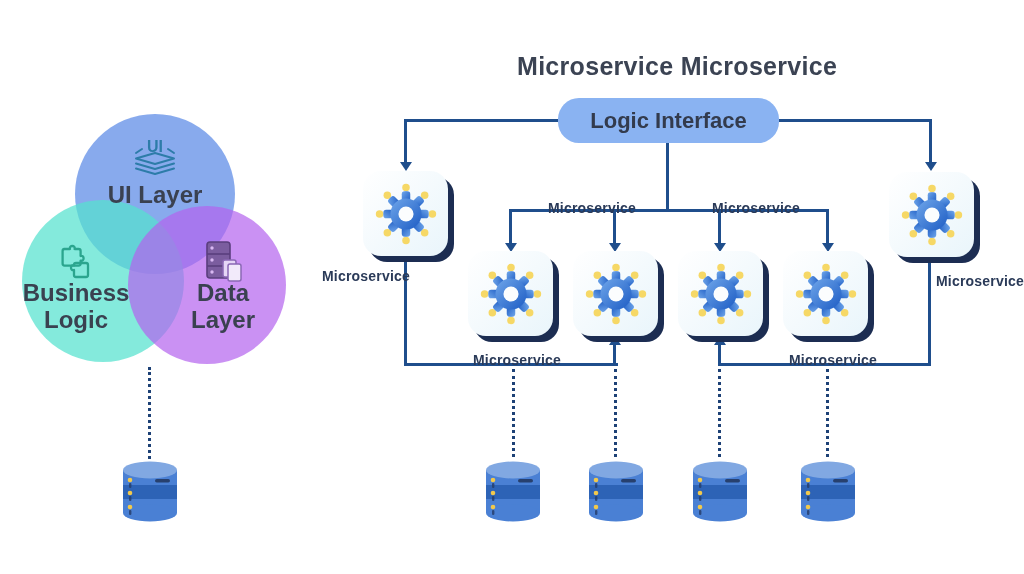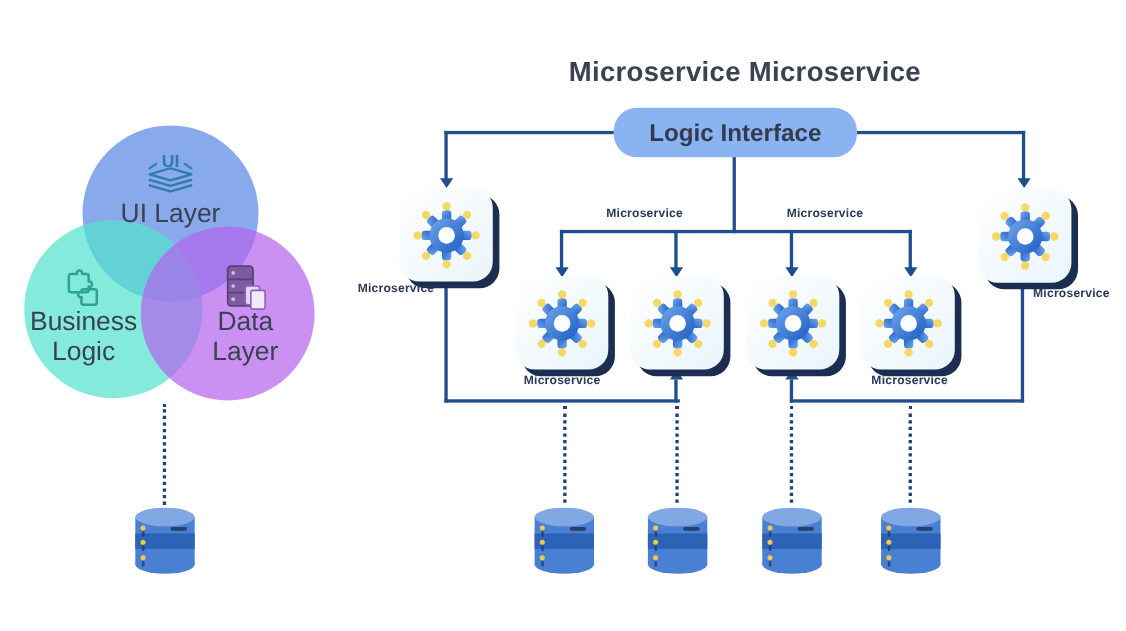--- a/index.html
+++ b/index.html
@@ -1,38 +1,38 @@
 <!DOCTYPE html>
 <html><head>
 <meta charset="utf-8">
 <style>
   html,body{margin:0;padding:0;background:#ffffff;}
   .canvas{position:relative;width:1024px;height:574px;background:#ffffff;overflow:hidden;
           font-family:"Liberation Sans", sans-serif;}
   .title{position:absolute;font-size:25px;font-weight:bold;letter-spacing:.3px;color:#3b4353;margin:0;}
   
   .circle{position:absolute;border-radius:50%;}
-  .venn-label{position:absolute;font-size:24px;font-weight:400;color:#3a4150;text-align:center;line-height:27px;}
+  .venn-label{position:absolute;font-size:24px;font-weight:700;color:#3a4150;text-align:center;line-height:27px;}
   
   .line{position:absolute;background:#1f4e8c;z-index:1;}
   .dash{position:absolute;width:0;border-left:3px dotted #1d4176;z-index:1;}
   .arrow-d{position:absolute;width:0;height:0;border-left:6px solid transparent;border-right:6px solid transparent;
            border-top:9px solid #1f4e8c;z-index:1;}
   .arrow-u{position:absolute;width:0;height:0;border-left:6px solid transparent;border-right:6px solid transparent;
            border-bottom:9px solid #1f4e8c;z-index:1;}
   
   .ui-box{position:absolute;left:558px;top:98px;width:221px;height:45px;border-radius:21px;background:#8ab3f2;
           display:flex;align-items:center;justify-content:center;font-size:22px;font-weight:600;color:#333b4d;z-index:2;}
   
   .svc{position:absolute;width:85px;height:85px;z-index:2;}
   .svc .shadow{position:absolute;left:6px;top:6px;right:-6px;bottom:-6px;background:#1c2d52;border-radius:18px;}
   .svc .face{position:absolute;inset:0;background:linear-gradient(135deg,#ffffff 0%,#e9f5fb 100%);
              border-radius:18px;display:flex;align-items:center;justify-content:center;}
-  .svc-label{position:absolute;font-size:11px;font-weight:bold;color:#2a3a58;text-align:center;
-             letter-spacing:.2px;z-index:3;width:76px;}
+  .svc-label{position:absolute;font-size:14px;font-weight:bold;color:#2a3a58;text-align:center;
+             letter-spacing:.2px;z-index:3;width:76px;margin-top:12px;}
   .db{position:absolute;z-index:2;}
 </style>
 </head>
 <body>
 
 <svg width="0" height="0" style="position:absolute" aria-hidden="true">
   <defs>
     <linearGradient id="gearGrad" x1="0" y1="0" x2="1" y2="1">
       <stop offset="0" stop-color="#6fa6ea"></stop>
         <stop offset="1" stop-color="#1d5cc4"></stop>

